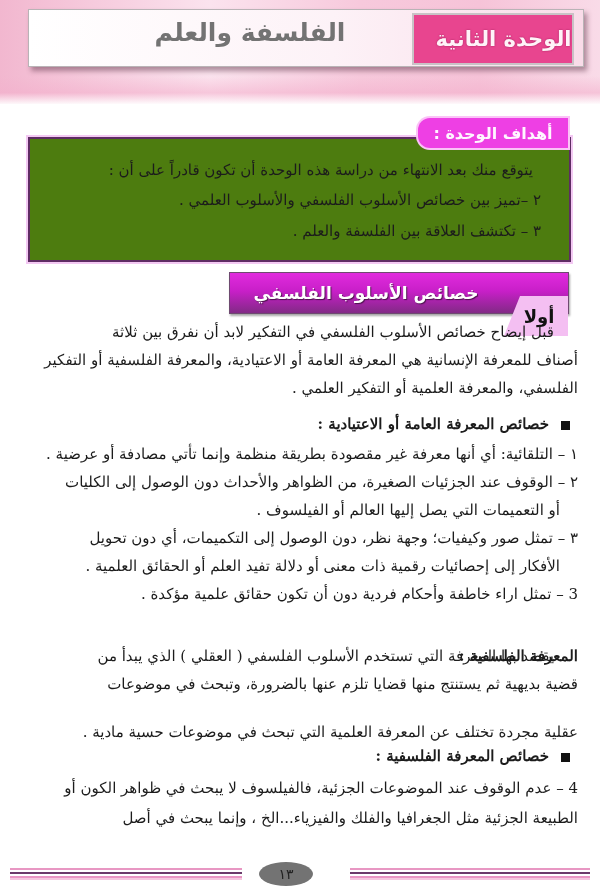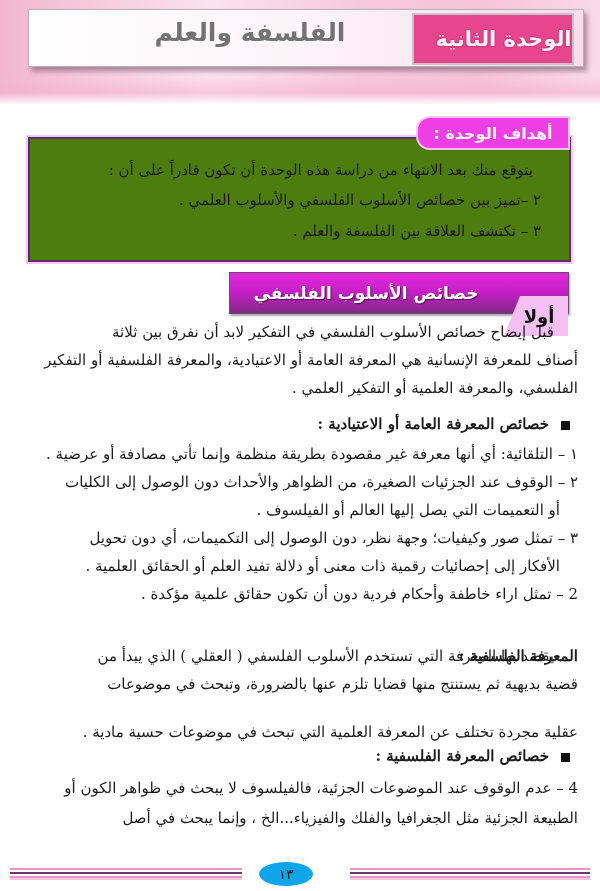--- a/index.html
+++ b/index.html
@@ -82,21 +82,21 @@
       position: absolute; left: 10px; top: 862px; width: 580px; height: 24px;
     }
     .rule {
       position: absolute; top: 6px; height: 12px;
       background: linear-gradient(180deg, #e897c3 0 2px, #ffffff 2px 4px, #6b3a6a 4px 6px, #ffffff 6px 8px, #e996c4 8px 10px, #f5c8df 10px 12px);
     }
     .rule.left { left: 0; width: 232px; }
     .rule.right { right: 0; width: 240px; }
     .page-num {
       position: absolute; left: 249px; top: 0; width: 54px; height: 24px;
-      background: #0ea5e9; border-radius: 50%;
+      background: #737373; border-radius: 50%;
       display: flex; align-items: center; justify-content: center;
       font-size: 14px; color: #222;
     }
   </style>
 </head>
 <body>
 
 <div class="header-band"></div>
 <div class="header-card"></div>
 <div class="unit-title">الفلسفة والعلم</div>
@@ -121,21 +121,21 @@
   <div class="p-line" style="top:56px;">الفلسفي، والمعرفة العلمية أو التفكير العلمي .</div>
 
   <div class="p-line sub-heading" style="top:92px; right:8px;">
     <span class="bullet"></span><span>خصائص المعرفة العامة أو الاعتيادية :</span>
   </div>
   <div class="p-line" style="top:122px;">١ – التلقائية: أي أنها معرفة غير مقصودة بطريقة منظمة وإنما تأتي مصادفة أو عرضية .</div>
   <div class="p-line" style="top:150px;">٢ – الوقوف عند الجزئيات الصغيرة، من الظواهر والأحداث دون الوصول إلى الكليات</div>
   <div class="p-line" style="top:178px; right:18px;">أو التعميمات التي يصل إليها العالم أو الفيلسوف .</div>
   <div class="p-line" style="top:206px;">٣ – تمثل صور وكيفيات؛ وجهة نظر، دون الوصول إلى التكميمات، أي دون تحويل</div>
   <div class="p-line" style="top:234px; right:18px;">الأفكار إلى إحصائيات رقمية ذات معنى أو دلالة تفيد العلم أو الحقائق العلمية .</div>
-  <div class="p-line" style="top:262px;">2 – تمثل اراء خاطفة وأحكام فردية دون أن تكون حقائق علمية مؤكدة .</div>
+  <div class="p-line" style="top:262px;">3 – تمثل اراء خاطفة وأحكام فردية دون أن تكون حقائق علمية مؤكدة .</div>
 
   <div class="p-line sub-heading" style="top:290px;margin-top:34px;">المعرفة الفلسفية :</div>
   <div class="p-line" style="top:324px; right:24px;">يقصد بها المعرفة التي تستخدم الأسلوب الفلسفي ( العقلي ) الذي يبدأ من</div>
   <div class="p-line" style="top:352px;">قضية بديهية ثم يستنتج منها قضايا تلزم عنها بالضرورة، وتبحث في موضوعات</div>
   <div class="p-line" style="top:368px;margin-top:32px;">عقلية مجردة تختلف عن المعرفة العلمية التي تبحث في موضوعات حسية مادية .</div>
 
   <div class="p-line sub-heading" style="top:424px; right:8px;">
     <span class="bullet"></span><span>خصائص المعرفة الفلسفية :</span>
   </div>
   <div class="p-line" style="top:456px;">4 – عدم الوقوف عند الموضوعات الجزئية، فالفيلسوف لا يبحث في ظواهر الكون أو</div>

